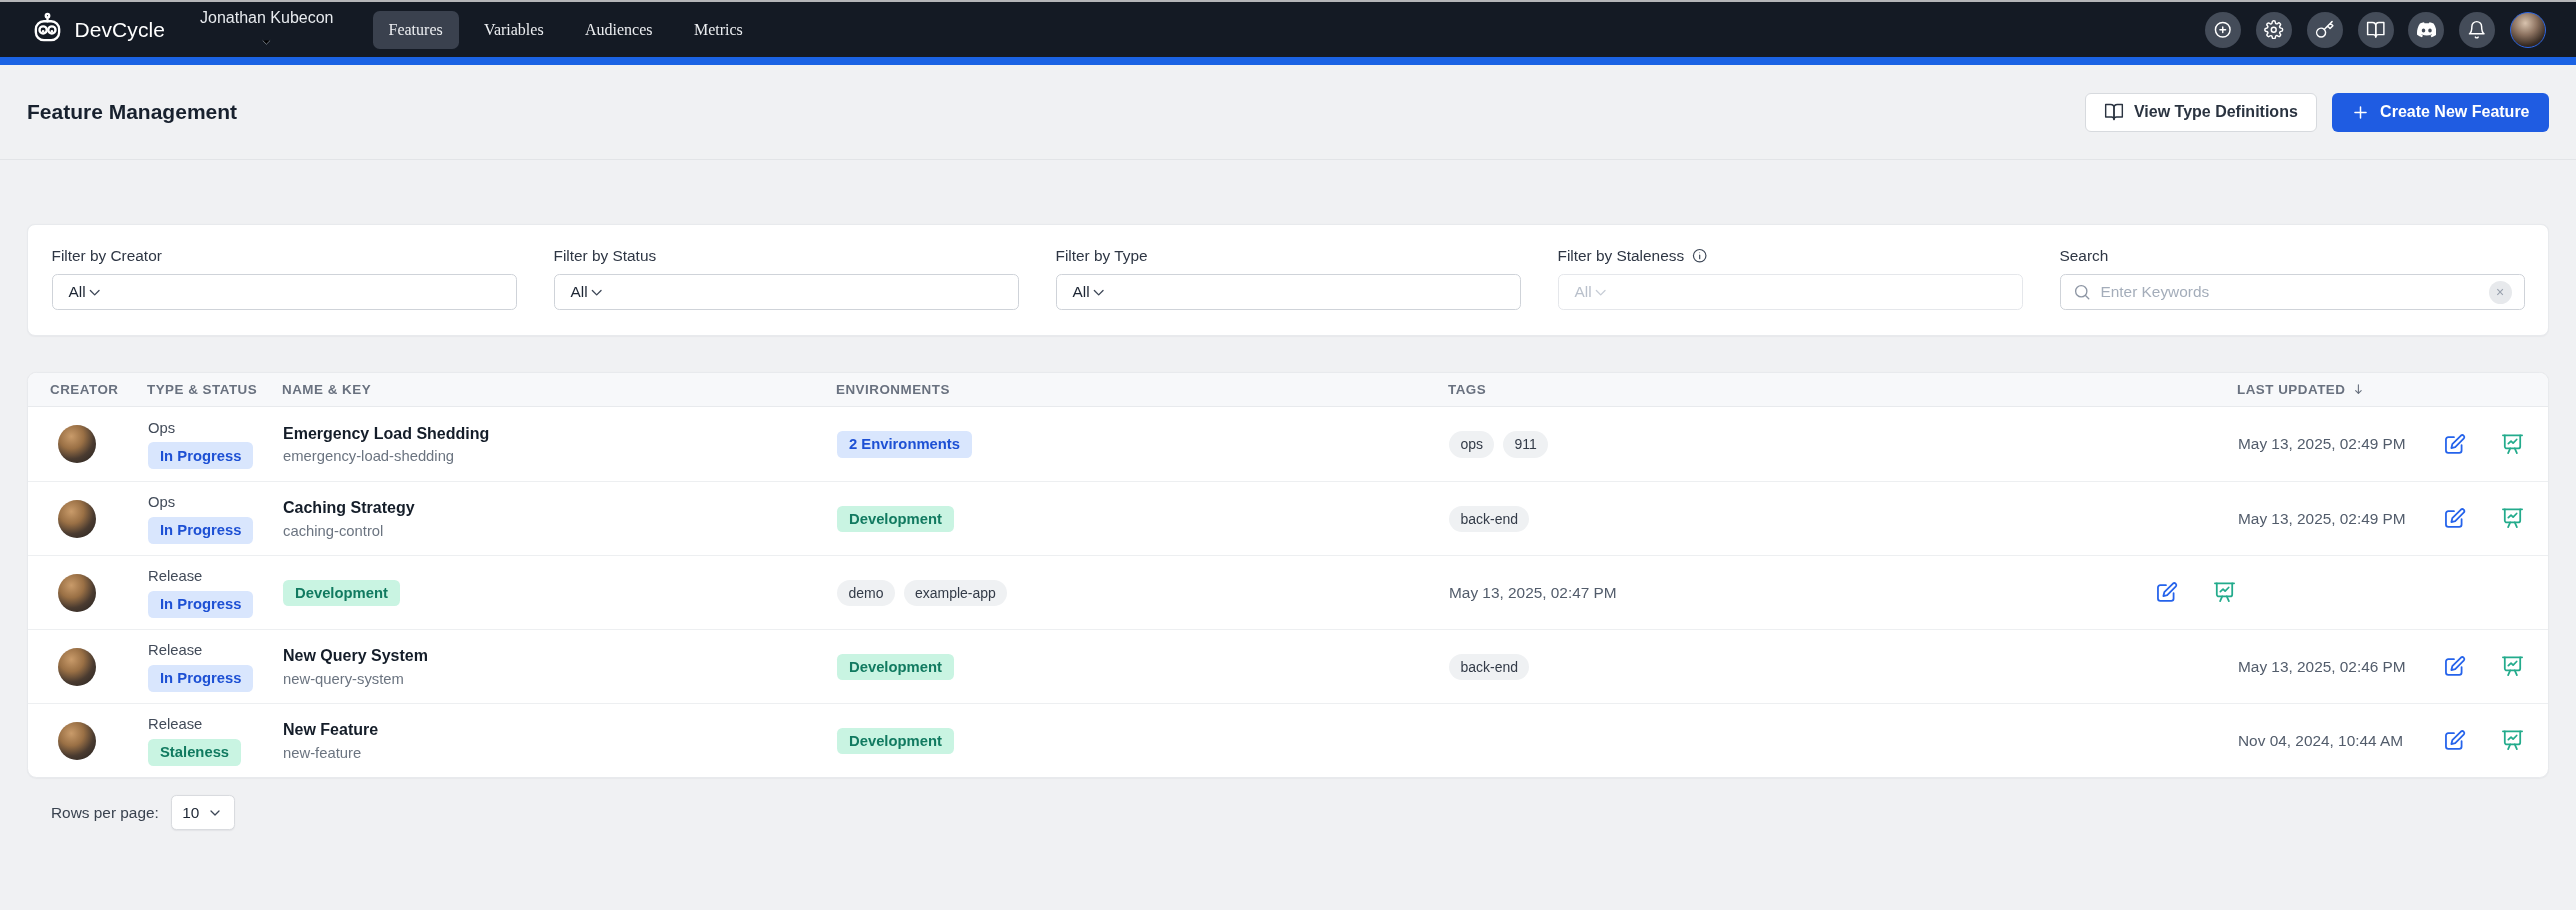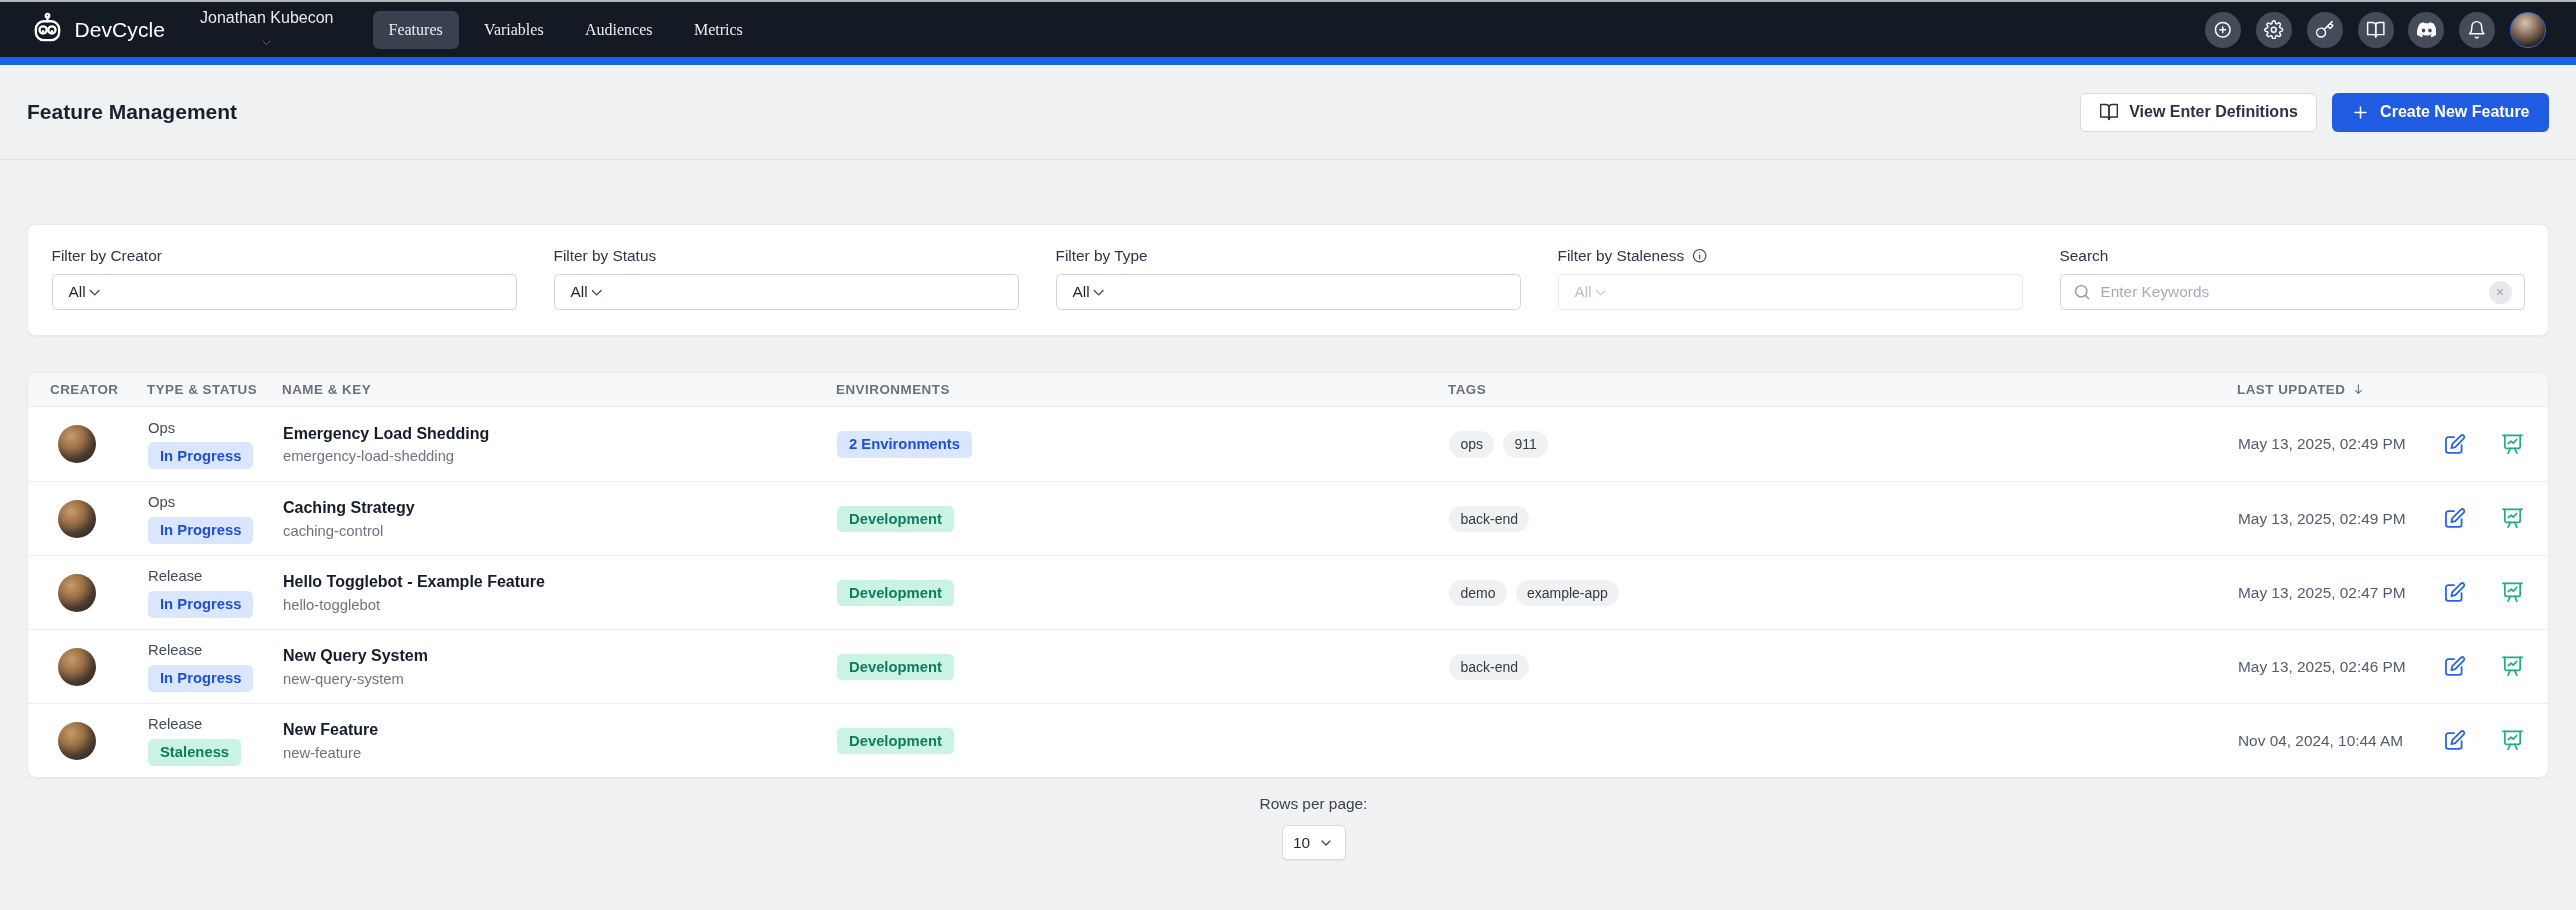--- a/index.html
+++ b/index.html
@@ -77,21 +77,21 @@
   .c-updated { display: flex; align-items: center; }
   .time { font-size: 15.4px; color: #525c6b; white-space: nowrap; }
   .action { width: 28px; height: 28px; display: flex; align-items: center; justify-content: center; background: none; border: none; cursor: pointer; }
   .action svg { width: 25px; height: 25px; fill: none; stroke-width: 1.7; stroke-linecap: round; stroke-linejoin: round; }
   .action.edit { margin-left: auto; }
   .action.edit svg { stroke: #2563eb; }
   .action.metrics { margin-left: 29.5px; }
   .action.metrics svg { stroke: #23ab8c; }
 
   
-  .pagerow { margin: 17px 0 0 51px; display: flex; align-items: center; gap: 12px; flex-direction: column; }
+  .pagerow { margin: 17px 0 0 51px; display: flex; align-items: center; gap: 12px; }
   .pagerow-label { font-size: 15.4px; color: #39424f; }
   .page-select { width: 64px; height: 35px; background: #fff; border: 0.7px solid #d9dbdf; border-radius: 5.4px;
     display: flex; align-items: center; justify-content: center; gap: 8px; font-size: 15.4px; color: #1d2634;
     box-shadow: 0 0.7px 1.3px rgba(16,24,40,.06); cursor: pointer; }
   .page-select svg { width: 16px; height: 16px; stroke: #3c4656; stroke-width: 1.9; fill: none; stroke-linecap: round; stroke-linejoin: round; }
 </style>
 </head>
 <body>
 
 <div class="topstrip"></div>
@@ -179,21 +179,21 @@
 <div class="pagehead">
   <div class="page-title">Feature Management</div>
   <div class="head-actions">
     <button class="btn btn-secondary">
       <span style="display:inline-flex">
           <svg viewBox="0 0 24 24">
             <path d="M2 3h6a4 4 0 0 1 4 4v14a3 3 0 0 0-3-3H2z"></path>
             <path d="M22 3h-6a4 4 0 0 0-4 4v14a3 3 0 0 1 3-3h7z"></path>
           </svg>
         </span>
-      <span>View Enter Definitions</span>
+      <span>View Type Definitions</span>
     </button>
     <button class="btn btn-primary">
       <span style="display:inline-flex">
           <svg viewBox="0 0 24 24">
             <path d="M12 5v14M5 12h14"></path>
           </svg>
         </span>
       <span>Create New Feature</span>
     </button>
   </div>
@@ -372,24 +372,20 @@
           </button>
         </div>
       </div>
       <div class="trow grid-cols">
         <div>
           <div class="avatar-row"></div>
         </div>
         <div class="c-type">
           <span class="type-label">Release</span>
           <span class="badge blue">In Progress</span>
-        </div>
-        <div>
-          <div class="fname">Hello Togglebot - Example Feature</div>
-          <div class="fkey">hello-togglebot</div>
         </div>
         <div><span class="badge green">Development</span></div>
         <div class="c-tags">
           <span class="tagpill">demo</span>
           <span class="tagpill">example-app</span>
         </div>
         <div class="c-updated">
           <span class="time">May 13, 2025, 02:47 PM</span>
           <button class="action edit">
             <span style="display:inline-flex">

